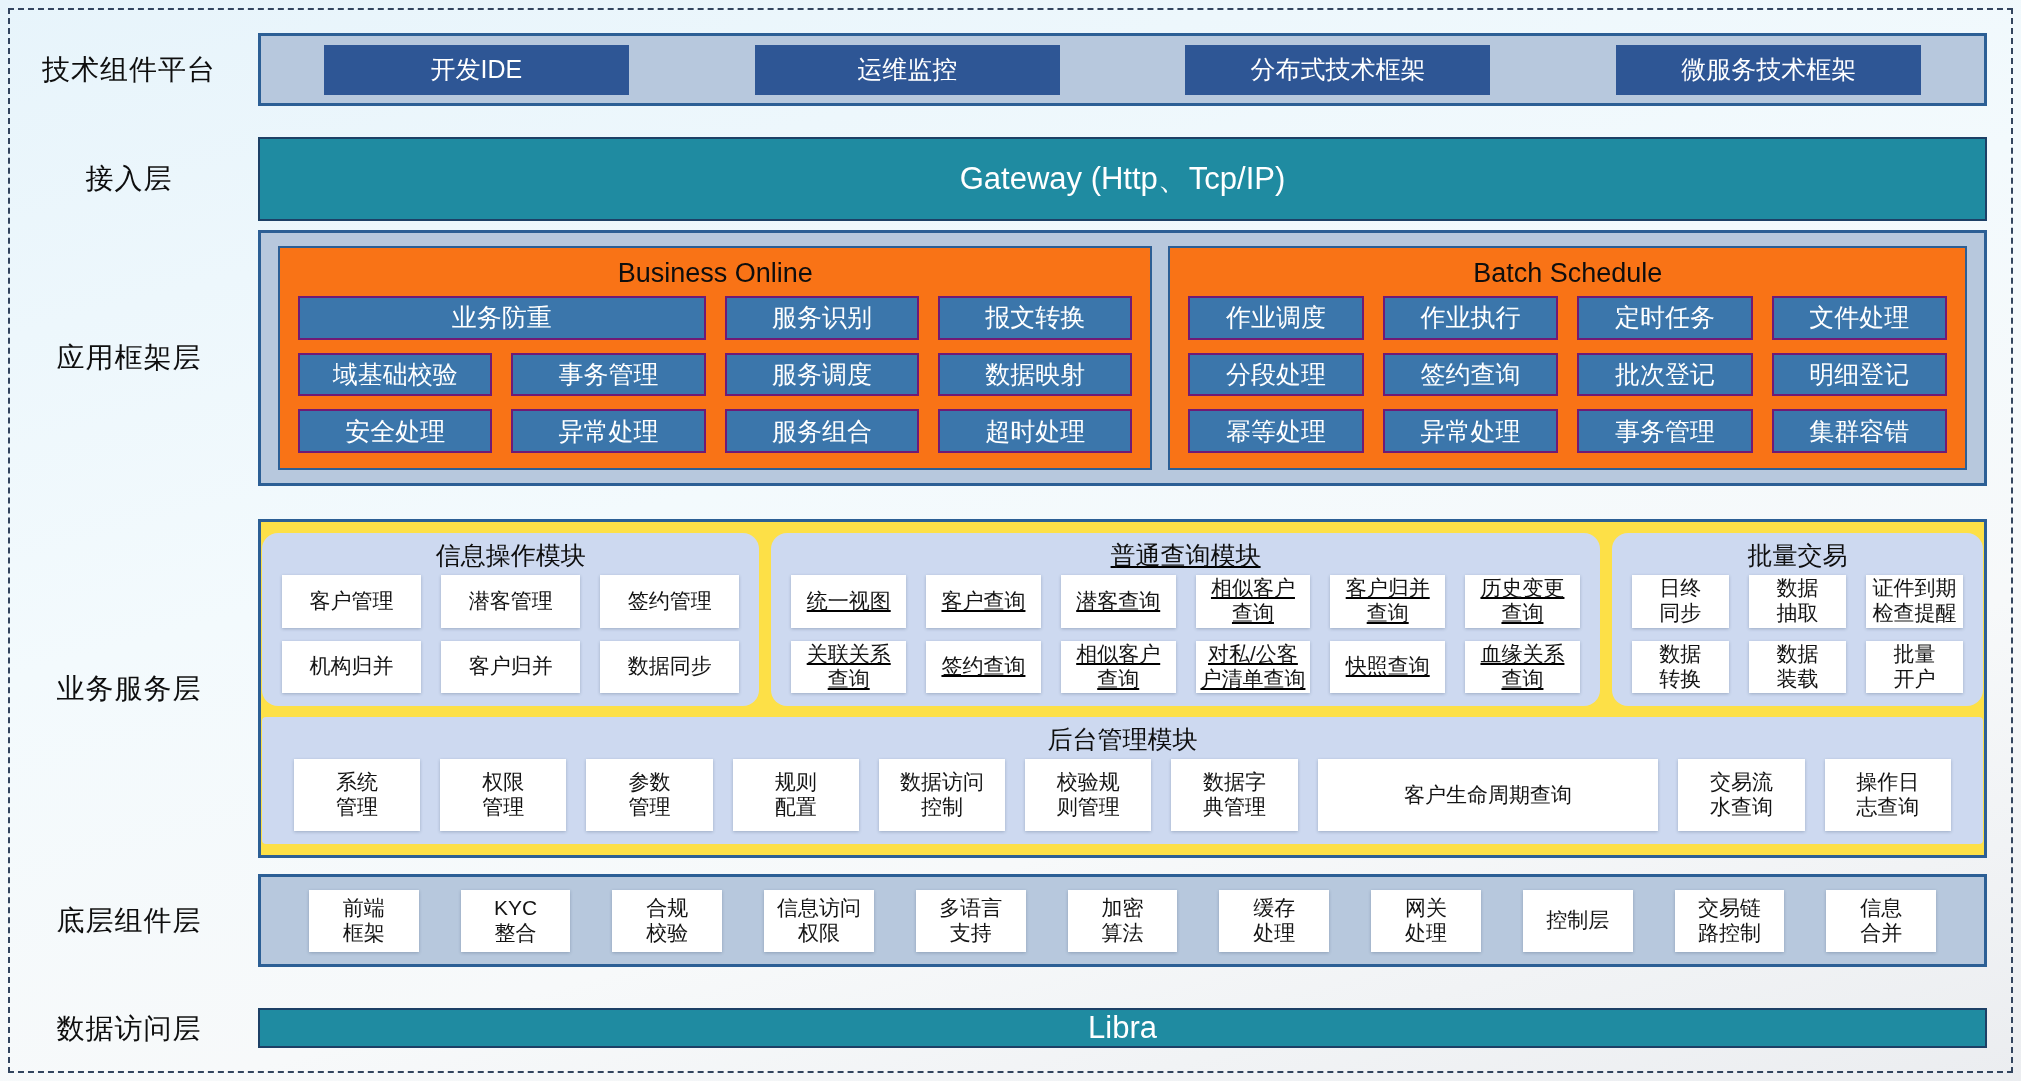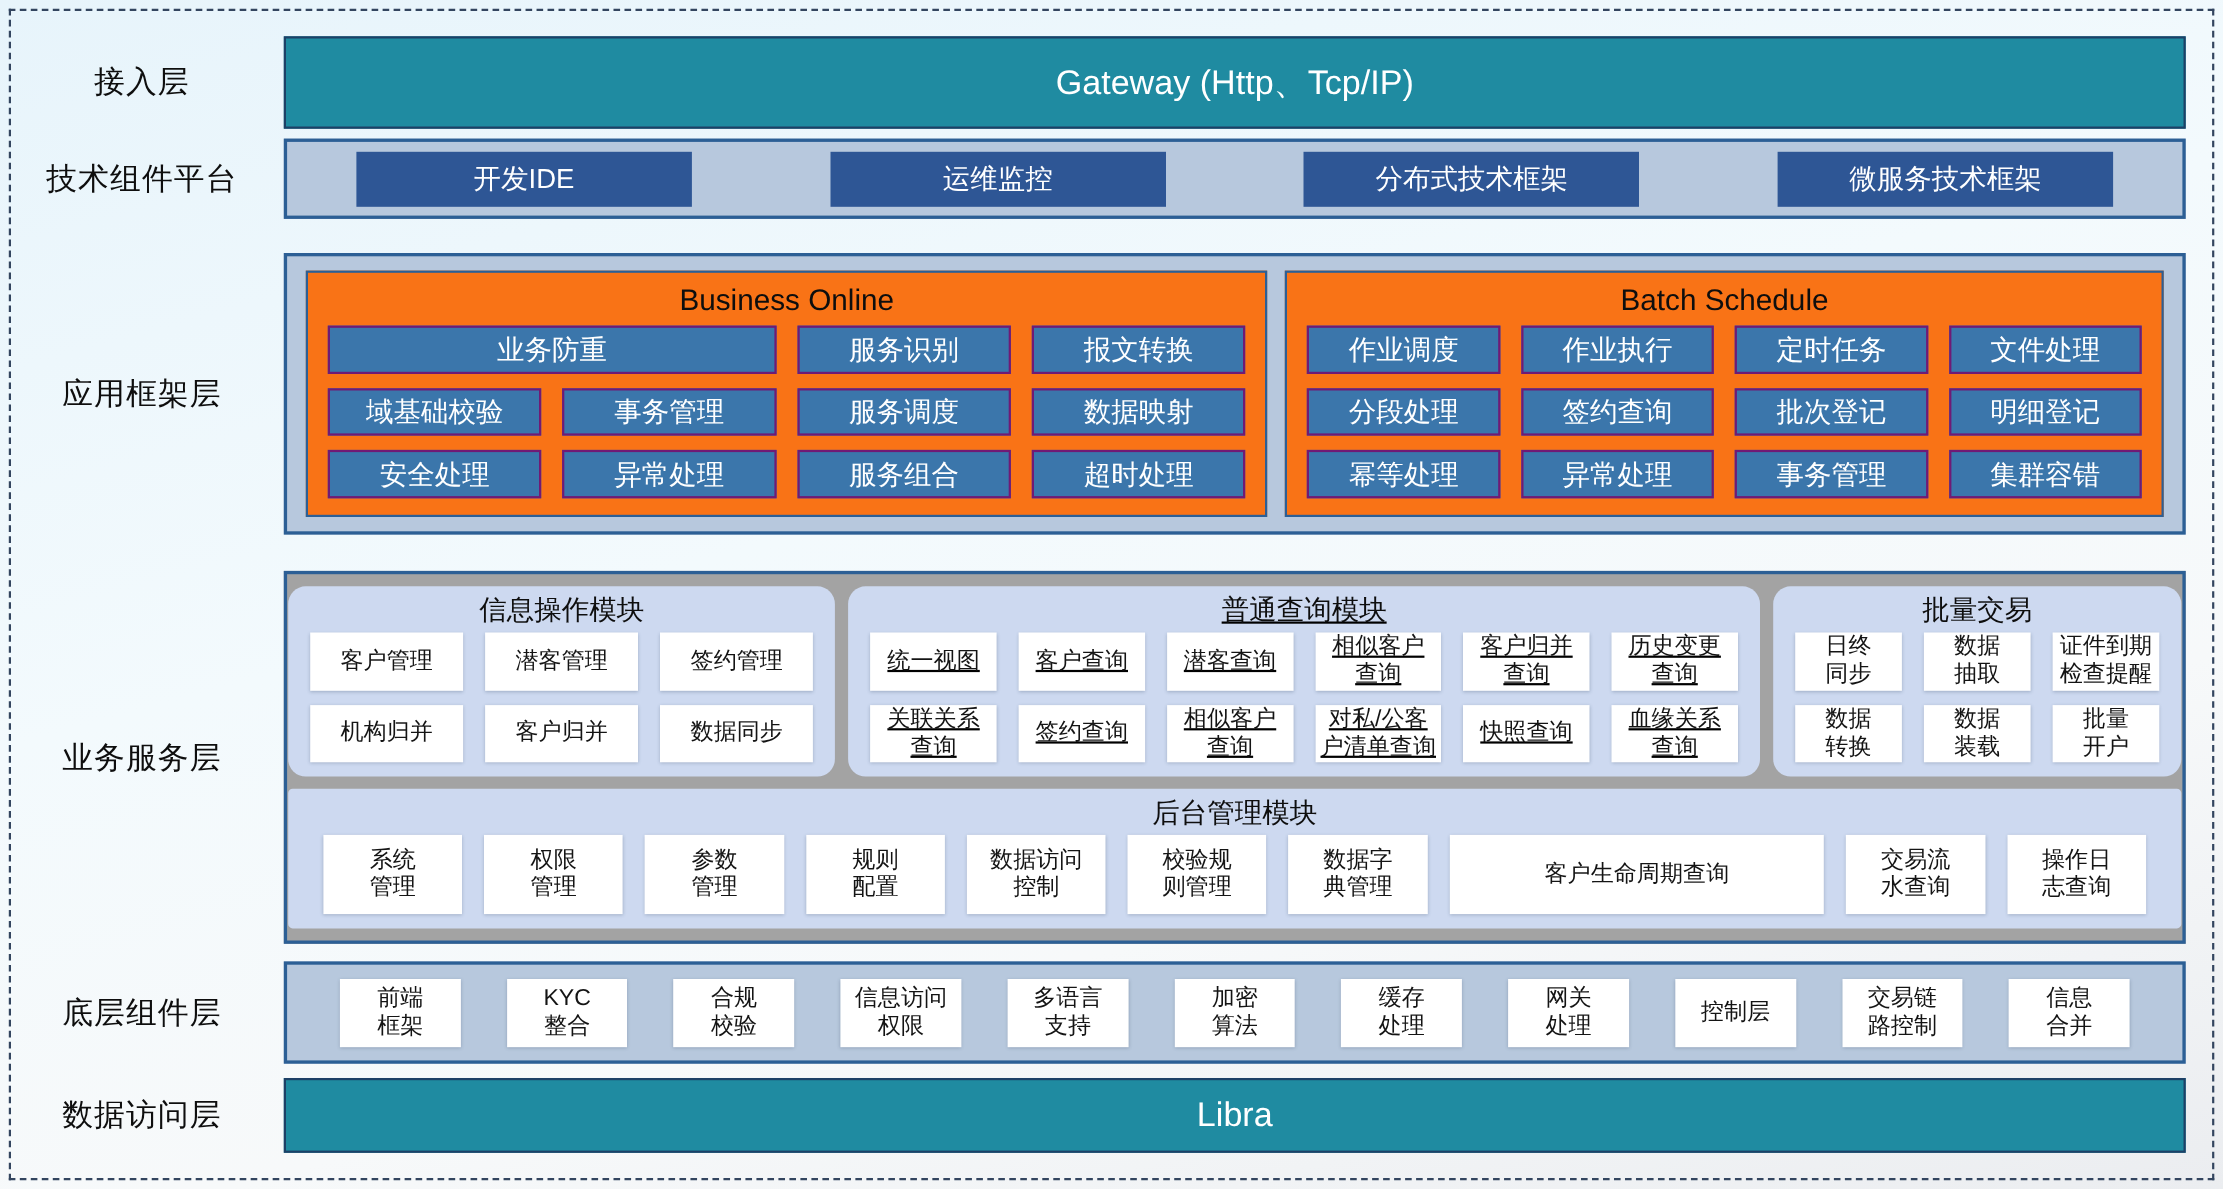--- a/index.html
+++ b/index.html
@@ -45,21 +45,21 @@
   }
   .fw-title{text-align:center;font-size:27px;color:#0e0e0e;height:46px;line-height:46px;}
   .fw-grid{display:grid;grid-template-columns:repeat(4,1fr);gap:13px 19px;flex:1;}
   .btn-steel{
     background:#3b76ab;border:2px solid #701a75;color:#ffffff;font-size:25px;
     display:flex;align-items:center;justify-content:center;
   }
 
   
   .biz-wrap{
-    flex:1;background:#a3a3a3;border:3px solid #2c5f95;
+    flex:1;background:#fde047;border:3px solid #2c5f95;
     display:flex;flex-direction:column;gap:11px;padding:11px 1px;
   }
   .modules-row{display:flex;gap:12px;flex:1;}
   .module-panel{
     background:#cdd9f0;border-radius:16px;
     display:flex;flex-direction:column;padding:2px 20px 13px;
   }
   .module-title{text-align:center;font-size:25px;color:#0e0e0e;height:40px;line-height:40px;}
   .mod-rows{flex:1;display:flex;flex-direction:column;gap:13px;}
   .mod-grid{display:grid;flex:1;gap:13px 20px;}
@@ -82,45 +82,45 @@
     display:flex;align-items:center;gap:42px;padding:0 48px;
   }
   .base-wrap .btn-white{flex:1;height:62px;}
 
   
   #row-access{height:84px;margin-bottom:9px;}
   #row-tech{height:73px;margin-bottom:31px;}
   #row-framework{height:256px;margin-bottom:33px;}
   #row-business{height:339px;margin-bottom:16px;}
   #row-base{height:93px;margin-bottom:13px;}
-  #row-libra{height:68px;}
+  #row-libra{height:68px;align-items:flex-end;}
 </style>
 </head>
 <body>
 
 <div class="frame"></div>
 
 <div class="content">
-
-  <div class="layer-row" id="row-access">
-    <div class="row-label">接入层</div>
-    <div class="row-body">
-      <div class="bar-teal">Gateway (Http、Tcp/IP)</div>
-    </div>
-  </div>
 
   <div class="layer-row" id="row-tech">
     <div class="row-label">技术组件平台</div>
     <div class="row-body">
       <div class="tech-wrap" id="tech-buttons">
           <div class="btn-dark">开发IDE</div>
           <div class="btn-dark">运维监控</div>
           <div class="btn-dark">分布式技术框架</div>
           <div class="btn-dark">微服务技术框架</div>
         </div>
+    </div>
+  </div>
+
+  <div class="layer-row" id="row-access">
+    <div class="row-label">接入层</div>
+    <div class="row-body">
+      <div class="bar-teal">Gateway (Http、Tcp/IP)</div>
     </div>
   </div>
 
   <div class="layer-row" id="row-framework">
     <div class="row-label">应用框架层</div>
     <div class="row-body">
       <div class="fw-wrap" id="framework-panels">
           <div class="fw-panel" style="flex: 11 1 0%;">
             <div class="fw-title">Business Online</div>
             <div class="fw-grid">

